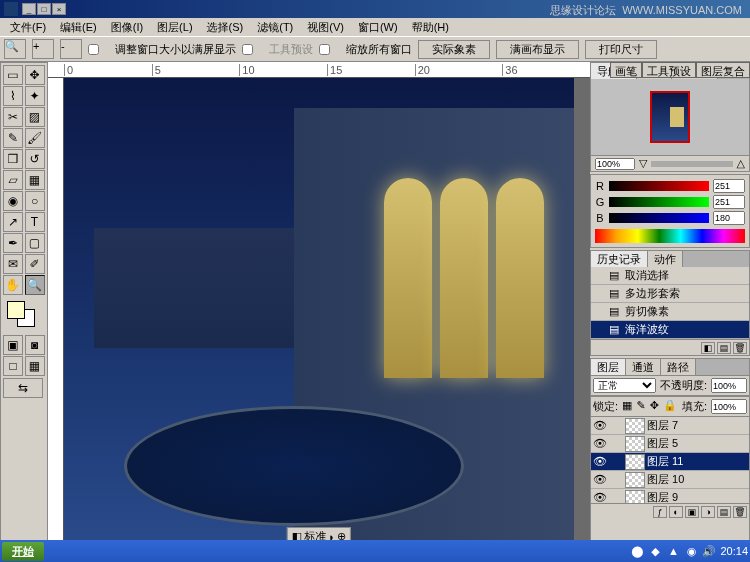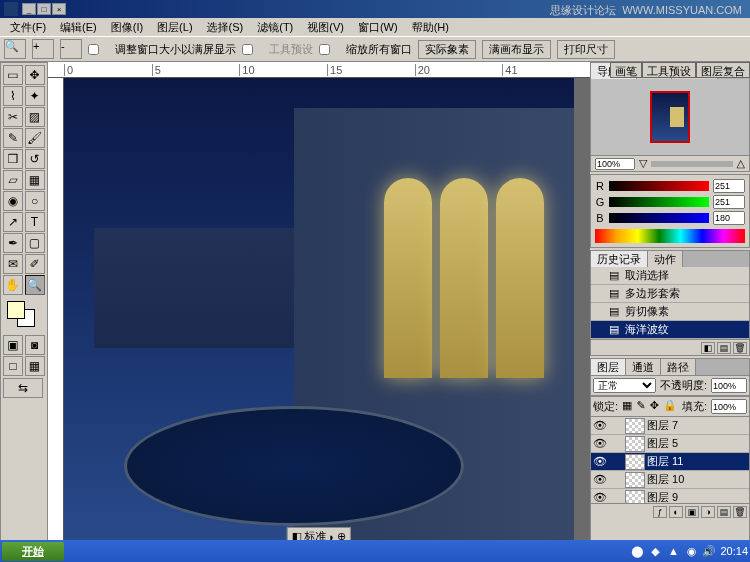--- a/index.html
+++ b/index.html
@@ -8,21 +8,21 @@
 .title-bar .icon { width: 14px; height: 14px; background: #1a3c6e; margin-right: 4px; display: inline-block; }
 .title-bar .txt { flex: 1; font-size: 11px; }
 .win-btns { display: flex; gap: 1px; }
 .win-btns span { width: 14px; height: 12px; background: #c0c0c0; border: 1px solid #888; display: flex; align-items: center; justify-content: center; font-size: 8px; color: #000; }
 .menu-bar { height: 18px; background: #d4d0c8; display: flex; align-items: center; padding: 0 4px; gap: 2px; }
 .menu-bar span { padding: 1px 6px; cursor: default; }
 .options-bar { height: 26px; background: #d4d0c8; border-top: 1px solid #fff; border-bottom: 1px solid #888; display: flex; align-items: center; padding: 0 4px; gap: 6px; }
 .options-bar .tool-icon { width: 22px; height: 20px; background: #d4d0c8; border: 1px solid #888; }
 .options-bar .chk { display: flex; align-items: center; gap: 16px; }
 .options-bar .chk input { width: 11px; height: 11px; }
-.options-bar .btn { padding: 1px 6px; border: 1px solid #888; background: #d4d0c8; }
+.options-bar .btn { padding: 1px 13px; border: 1px solid #888; background: #d4d0c8; }
 .workspace { display: flex; height: 484px; }
 .toolbox { width: 48px; background: #d4d0c8; border: 1px solid #888; display: flex; flex-direction: column; padding: 2px; }
 .tool-grid { display: grid; grid-template-columns: 1fr 1fr; gap: 1px; }
 .tool-btn { width: 20px; height: 20px; background: #d4d0c8; border: 1px solid #888; display: flex; align-items: center; justify-content: center; font-size: 12px; }
 .tool-btn.active { background: #aaa; border: 1px inset #666; }
 .color-swatches { margin-top: 4px; position: relative; height: 34px; }
 .fg-color { position: absolute; width: 18px; height: 18px; background: #ffffcc; border: 1px solid #000; top: 2px; left: 4px; z-index: 2; }
 .bg-color { position: absolute; width: 18px; height: 18px; background: #fff; border: 1px solid #000; top: 10px; left: 14px; }
 .mode-btns { display: grid; grid-template-columns: 1fr 1fr; gap: 1px; margin-top: 2px; }
 .canvas-area { flex: 1; background: #6b6b6b; display: flex; flex-direction: column; position: relative; }
@@ -59,21 +59,21 @@
 .history-item.active, .layer-item.active { background: #0a246a; color: #fff; }
 .layer-controls { padding: 2px; display: flex; gap: 4px; border-top: 1px solid #888; border-bottom: 1px solid #888; font-size: 10px; }
 .layer-controls select { font-size: 10px; flex: 1; }
 .layer-controls input { width: 36px; font-size: 9px; }
 .eye { width: 14px; text-align: center; }
 .layer-thumb { width: 20px; height: 16px; background: #fff; border: 1px solid #888; background-image: linear-gradient(45deg, #ccc 25%, transparent 25%, transparent 75%, #ccc 75%), linear-gradient(45deg, #ccc 25%, transparent 25%, transparent 75%, #ccc 75%); background-size: 6px 6px; background-position: 0 0, 3px 3px; }
 .panel-footer { height: 16px; display: flex; justify-content: flex-end; align-items: center; gap: 2px; padding: 0 2px; border-top: 1px solid #888; }
 .panel-footer span { width: 14px; height: 12px; border: 1px solid #888; display: flex; align-items: center; justify-content: center; font-size: 9px; }
 .watermark { position: absolute; top: 3px; right: 8px; color: #ccc; font-size: 11px; z-index: 99; }
 .taskbar { position: absolute; bottom: 0; left: 0; right: 0; height: 22px; background: linear-gradient(to bottom, #3168d5, #2456c0); display: flex; align-items: center; padding: 0 2px; gap: 4px; }
-.start-btn { background: linear-gradient(to bottom, #5fa33a, #3b7a1e); color: #fff; padding: 2px 20px; border-radius: 2px; font-weight: bold; font-size: 11px; text-decoration: underline; }
+.start-btn { background: linear-gradient(to bottom, #5fa33a, #3b7a1e); color: #fff; padding: 2px 10px; border-radius: 2px; font-weight: bold; font-size: 11px; text-decoration: underline; }
 .task-item { background: #1f4cb0; color: #fff; padding: 2px 8px; border-radius: 2px; font-size: 10px; }
 .tray { margin-left: auto; color: #fff; display: flex; align-items: center; gap: 4px; font-size: 10px; }
 .tray-icon { width: 14px; height: 14px; display: inline-flex; align-items: center; justify-content: center; }
 .tab-strip { position: absolute; top: 62px; right: 0; width: 140px; height: 16px; background: #888; display: flex; font-size: 10px; }
 .tab-strip span { padding: 1px 4px; border: 1px solid #666; background: #d4d0c8; }
 </style>
 </head>
 <body>
 
 <div class="watermark">
@@ -167,21 +167,21 @@
     <div class="tool-btn" style="width:40px;margin-top:2px">⇆</div>
   </div>
 
   <div class="canvas-area">
     <div class="ruler-h">
         <span>0</span>
         <span>5</span>
         <span>10</span>
         <span>15</span>
         <span>20</span>
-        <span>41</span>
+        <span>36</span>
       </div>
     <div class="canvas-main">
       <div class="ruler-v"></div>
       <div class="canvas-img">
         <div class="building"></div>
         <div class="windows">
           <div class="arch-window"></div>
             <div class="arch-window"></div>
             <div class="arch-window"></div>
         </div>

